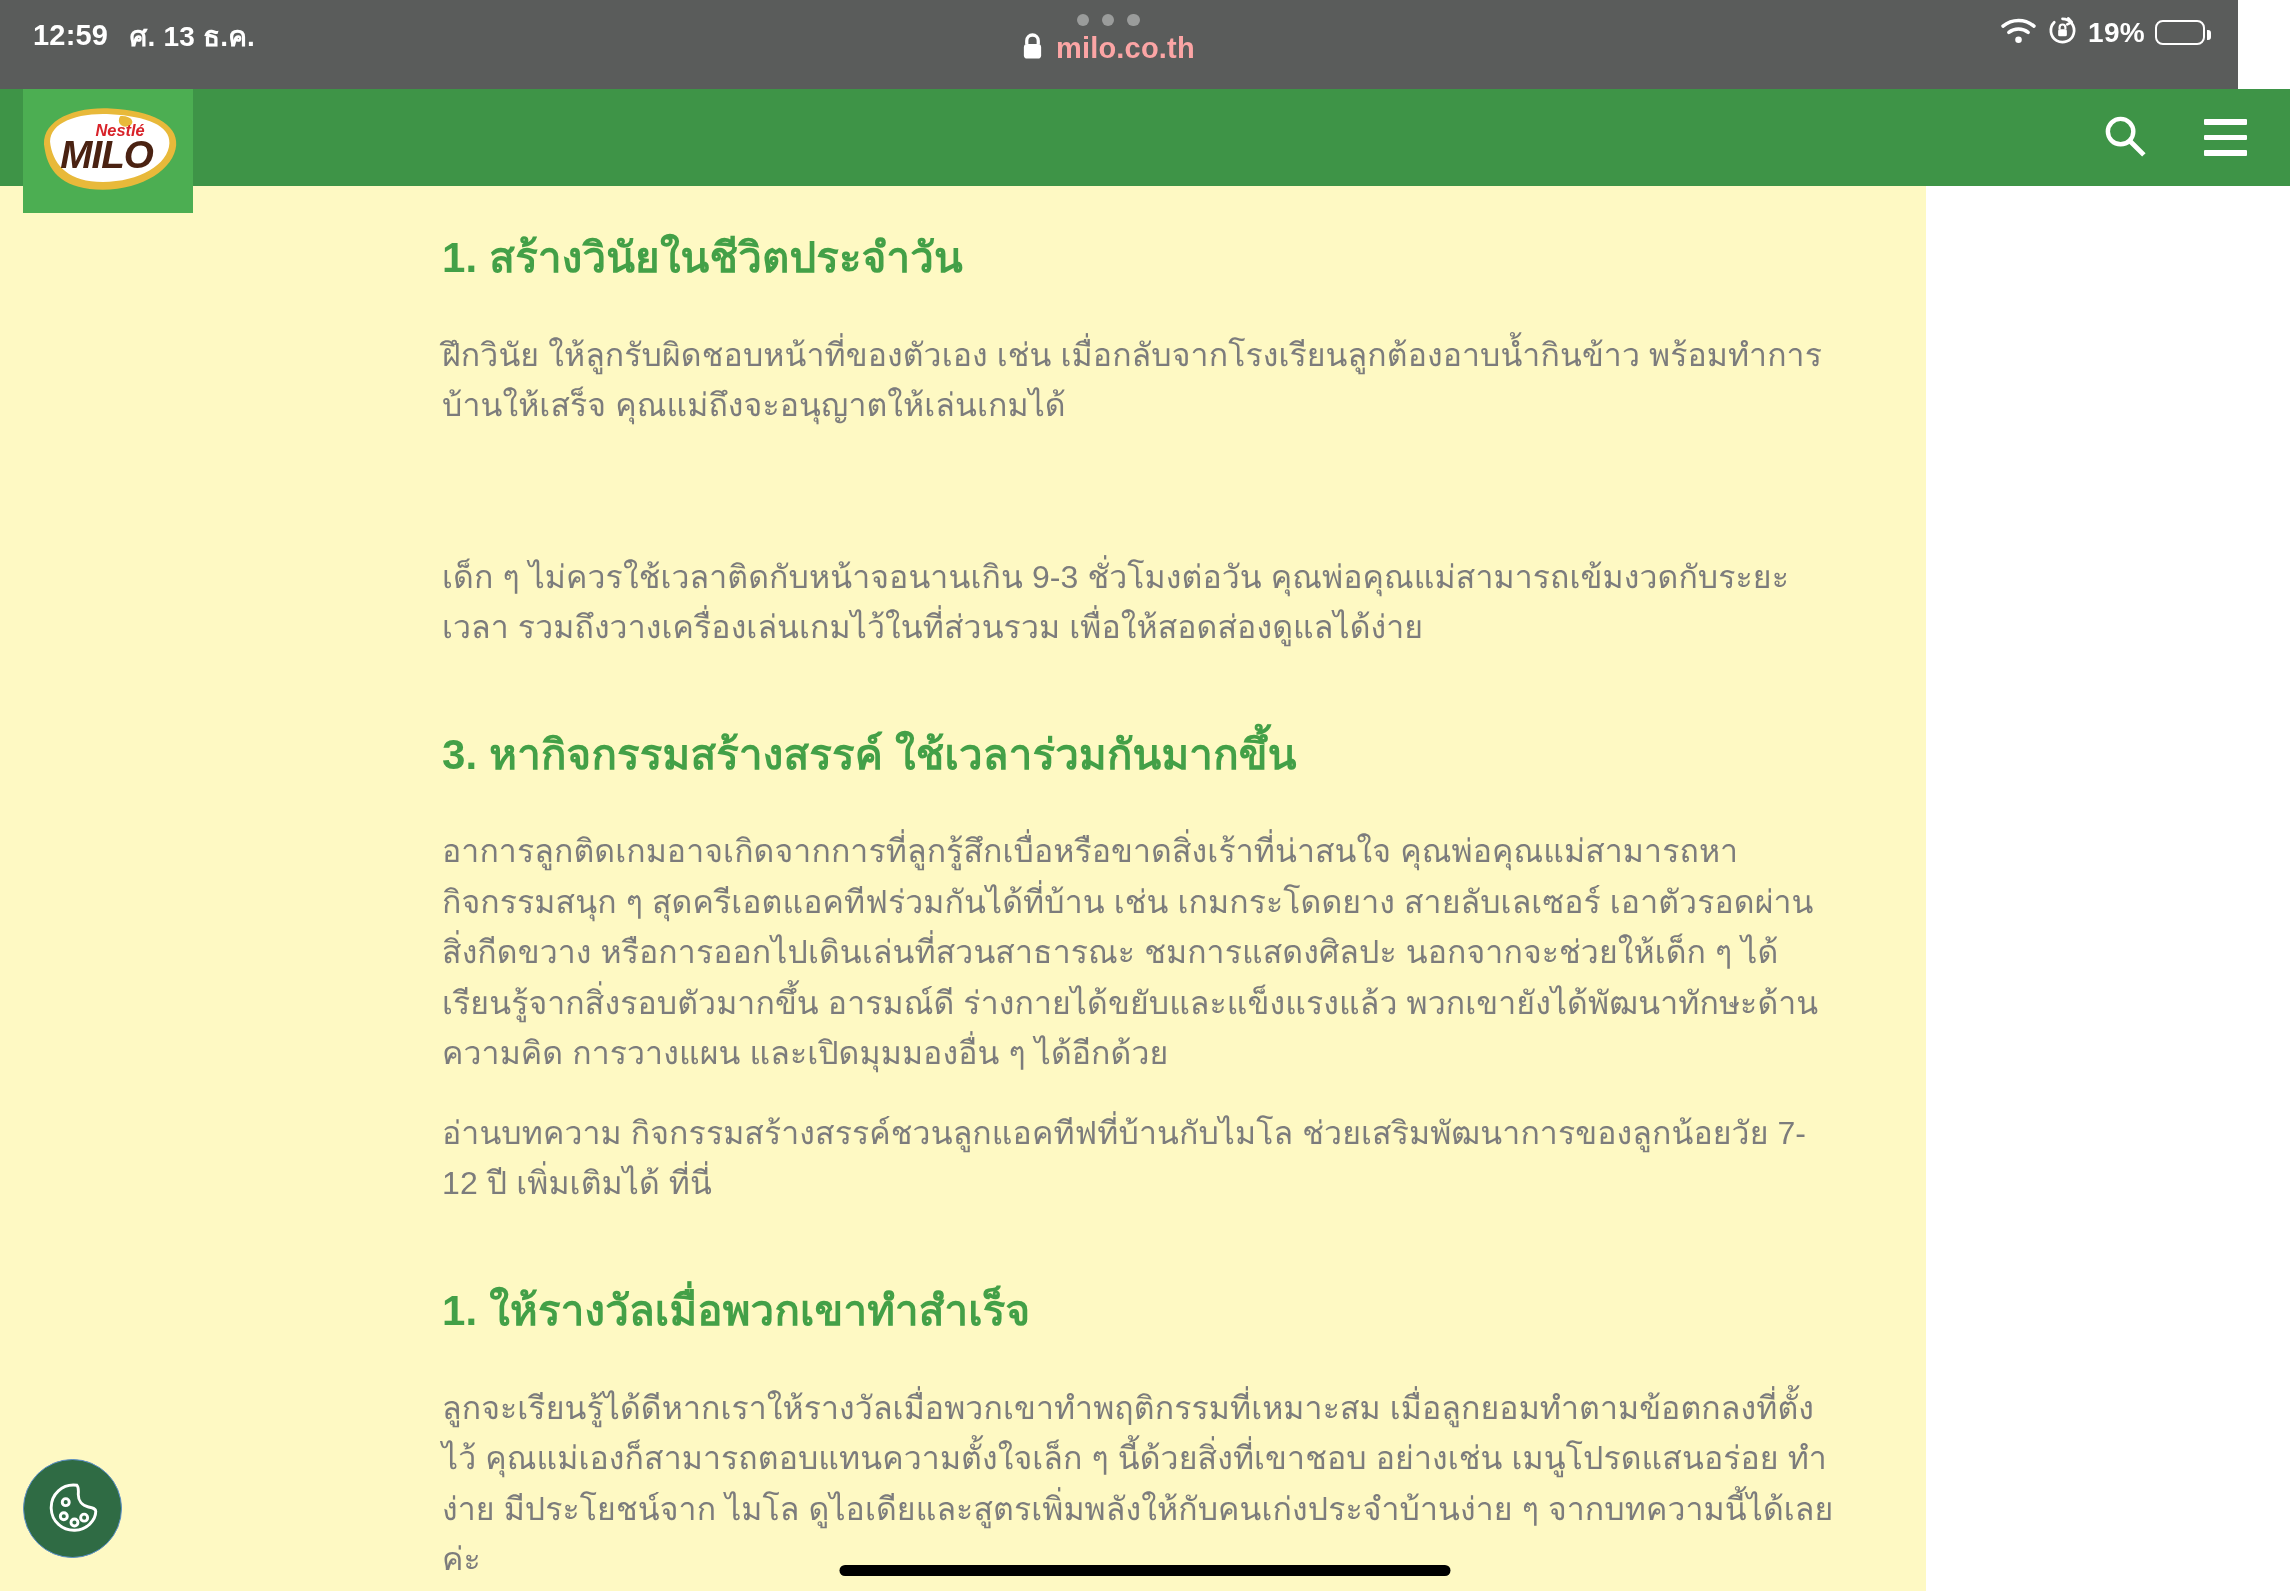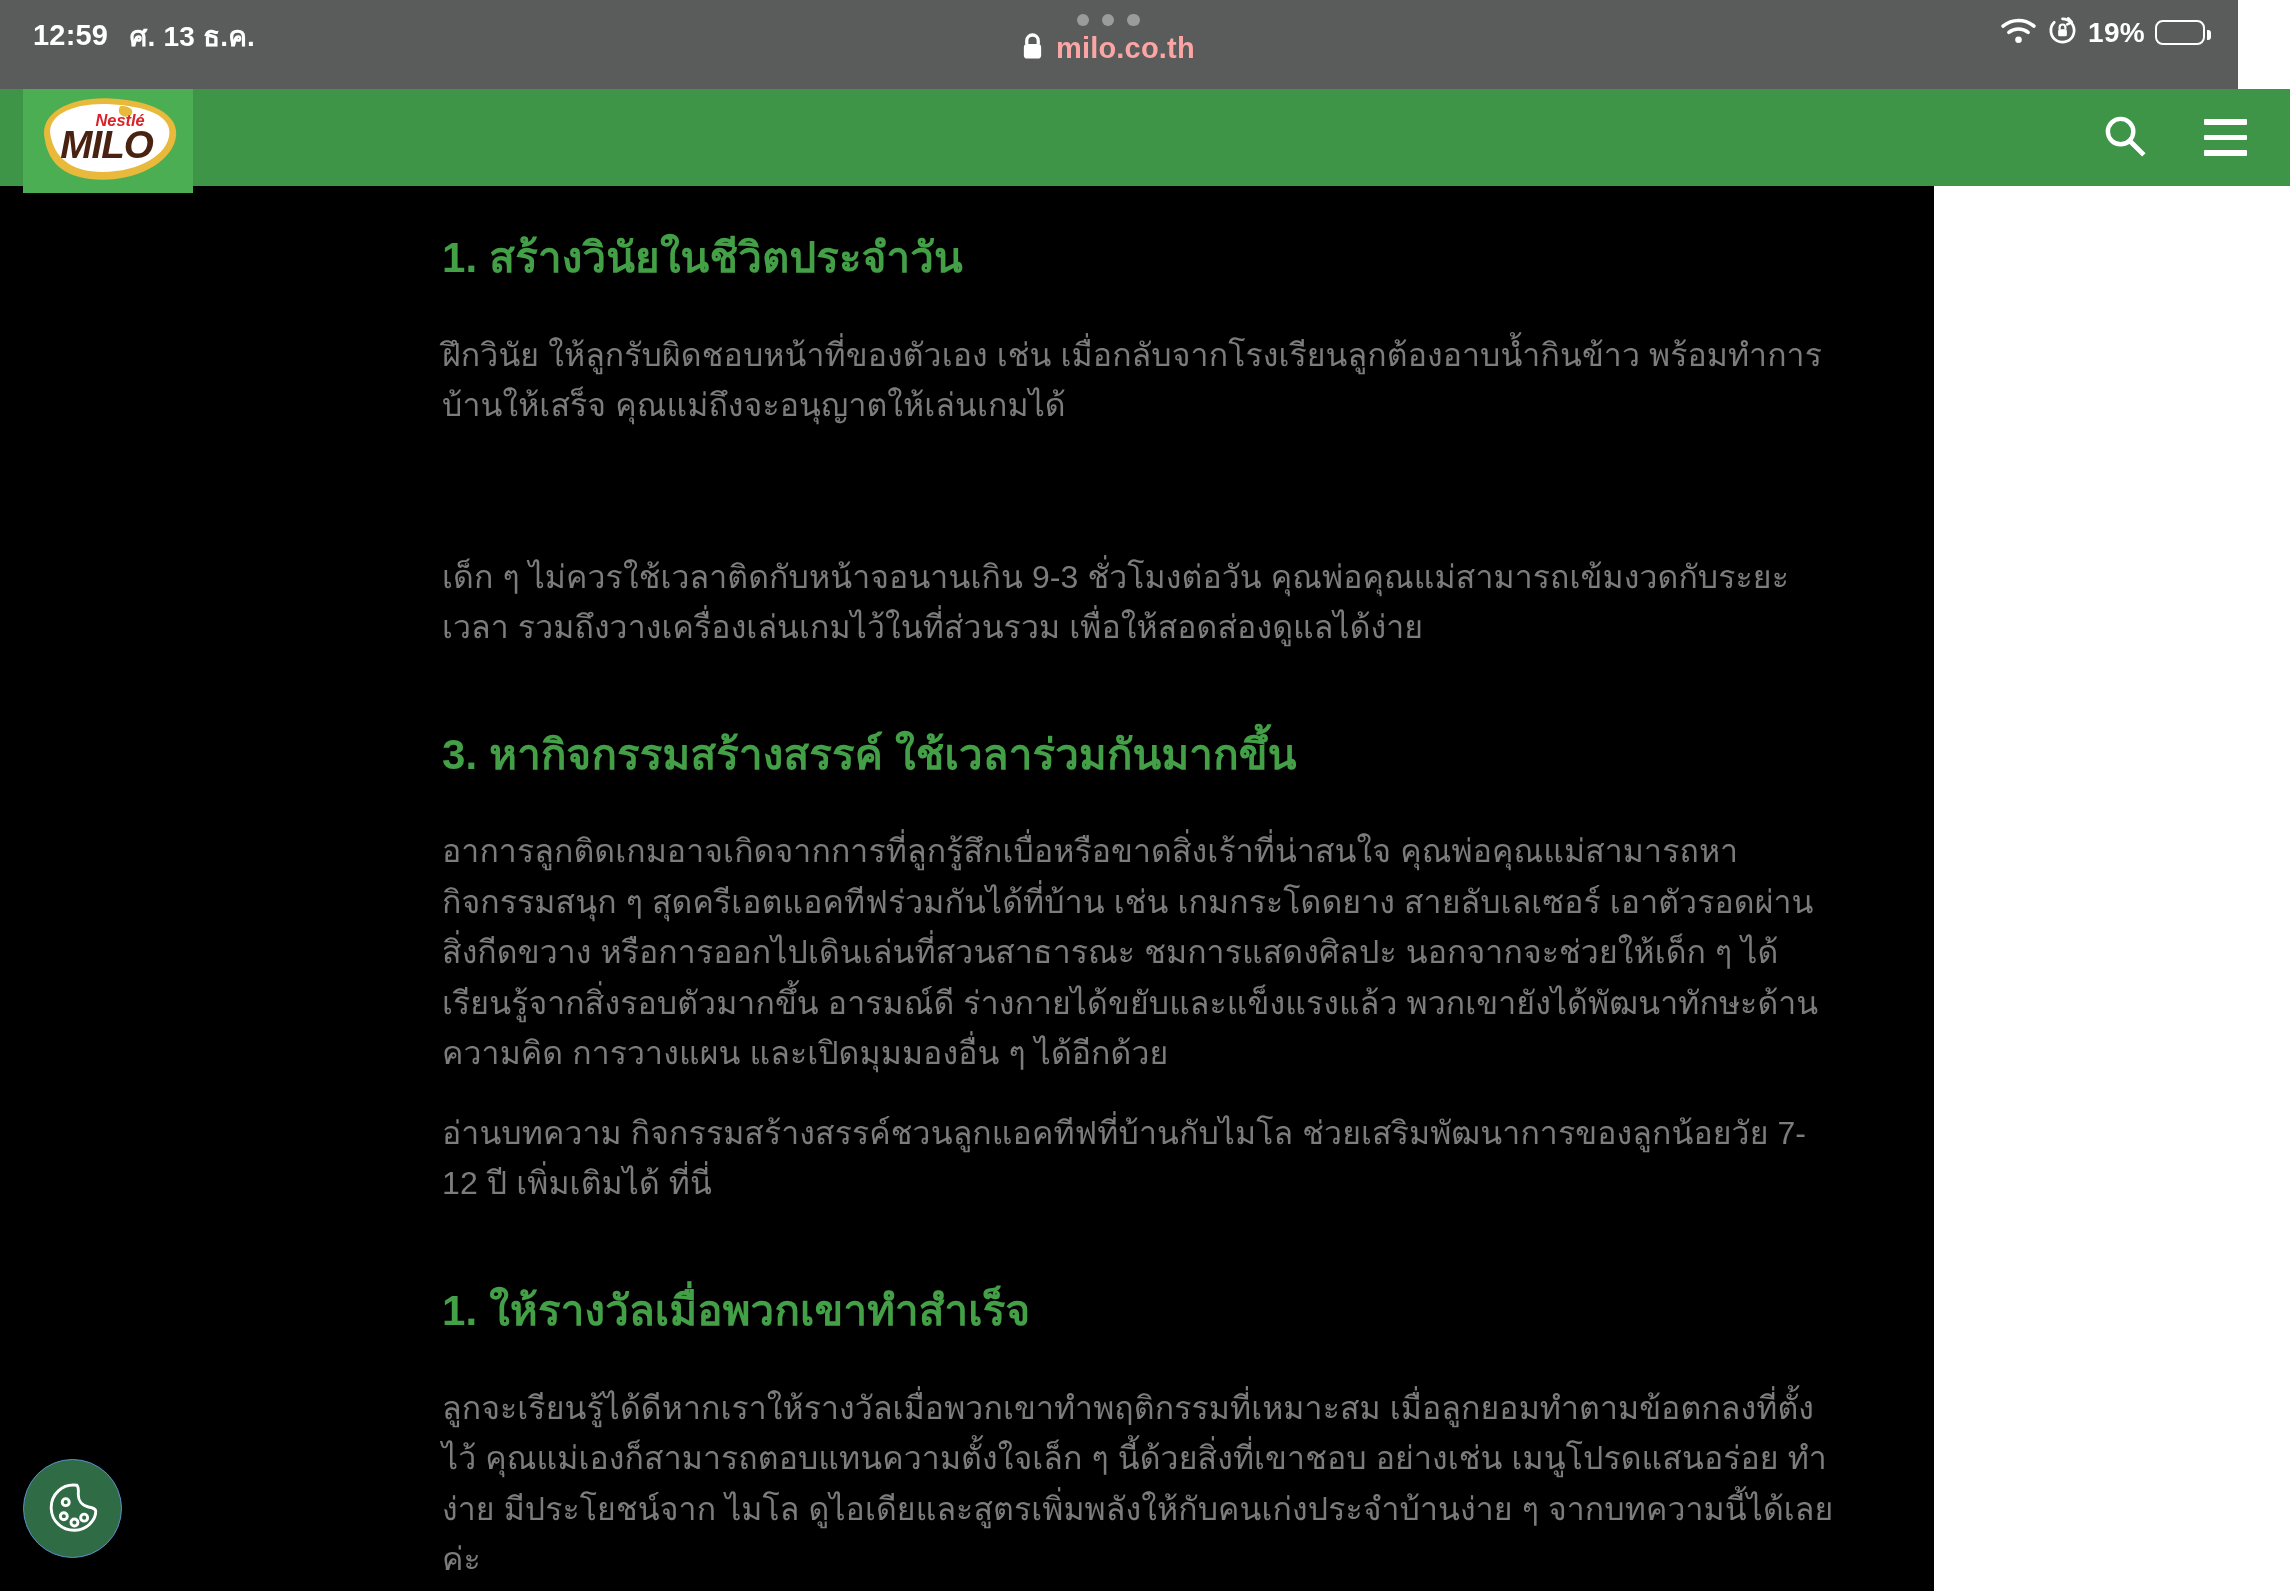--- a/index.html
+++ b/index.html
@@ -114,21 +114,21 @@
     position: absolute;
     top: 89px; left: 0;
     width: 2290px;
     height: 97px;
     background: #3e9447;
     z-index: 20;
   }
   .logo-box {
     position: absolute;
     left: 23px; top: 0;
-    width: 170px; height: 104px;
+    width: 170px; height: 124px;
     background: #4cae52;
     display: flex;
     align-items: center;
     justify-content: center;
     overflow: hidden;
   }
   .header-actions {
     position: absolute;
     right: 43px; top: 0;
     height: 97px;
@@ -149,23 +149,22 @@
     background: #ffffff;
     border-radius: 1px;
   }
 
   
   .page {
     position: absolute;
     top: 186px; left: 0;
     width: 1926px;
     height: 1405px;
-    background: #000000;
+    background: #fef9c3;
     z-index: 10;
-    padding-left: 8px;
   }
   .content {
     position: absolute;
     left: 442px;
     top: 0;
     width: 1397px;
   }
   h2.sec-title {
     color: #43a047;
     font-size: 42px;

